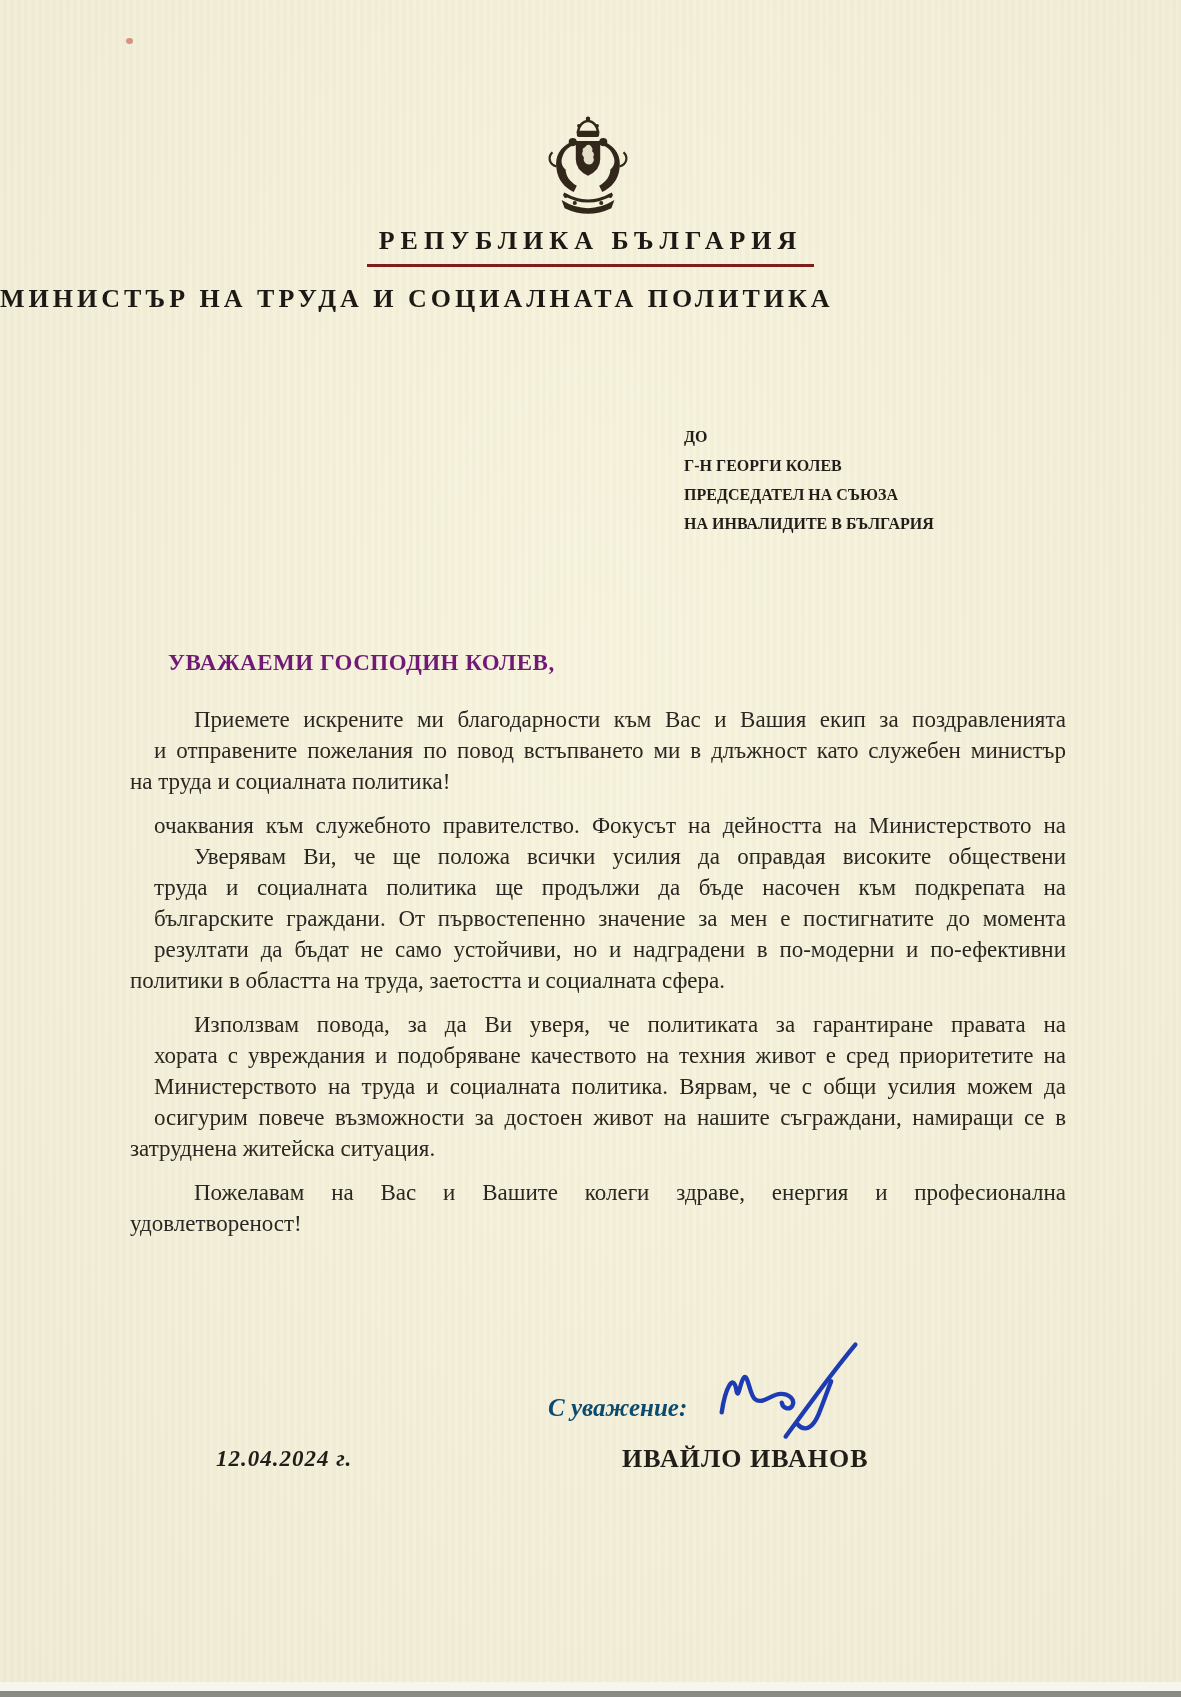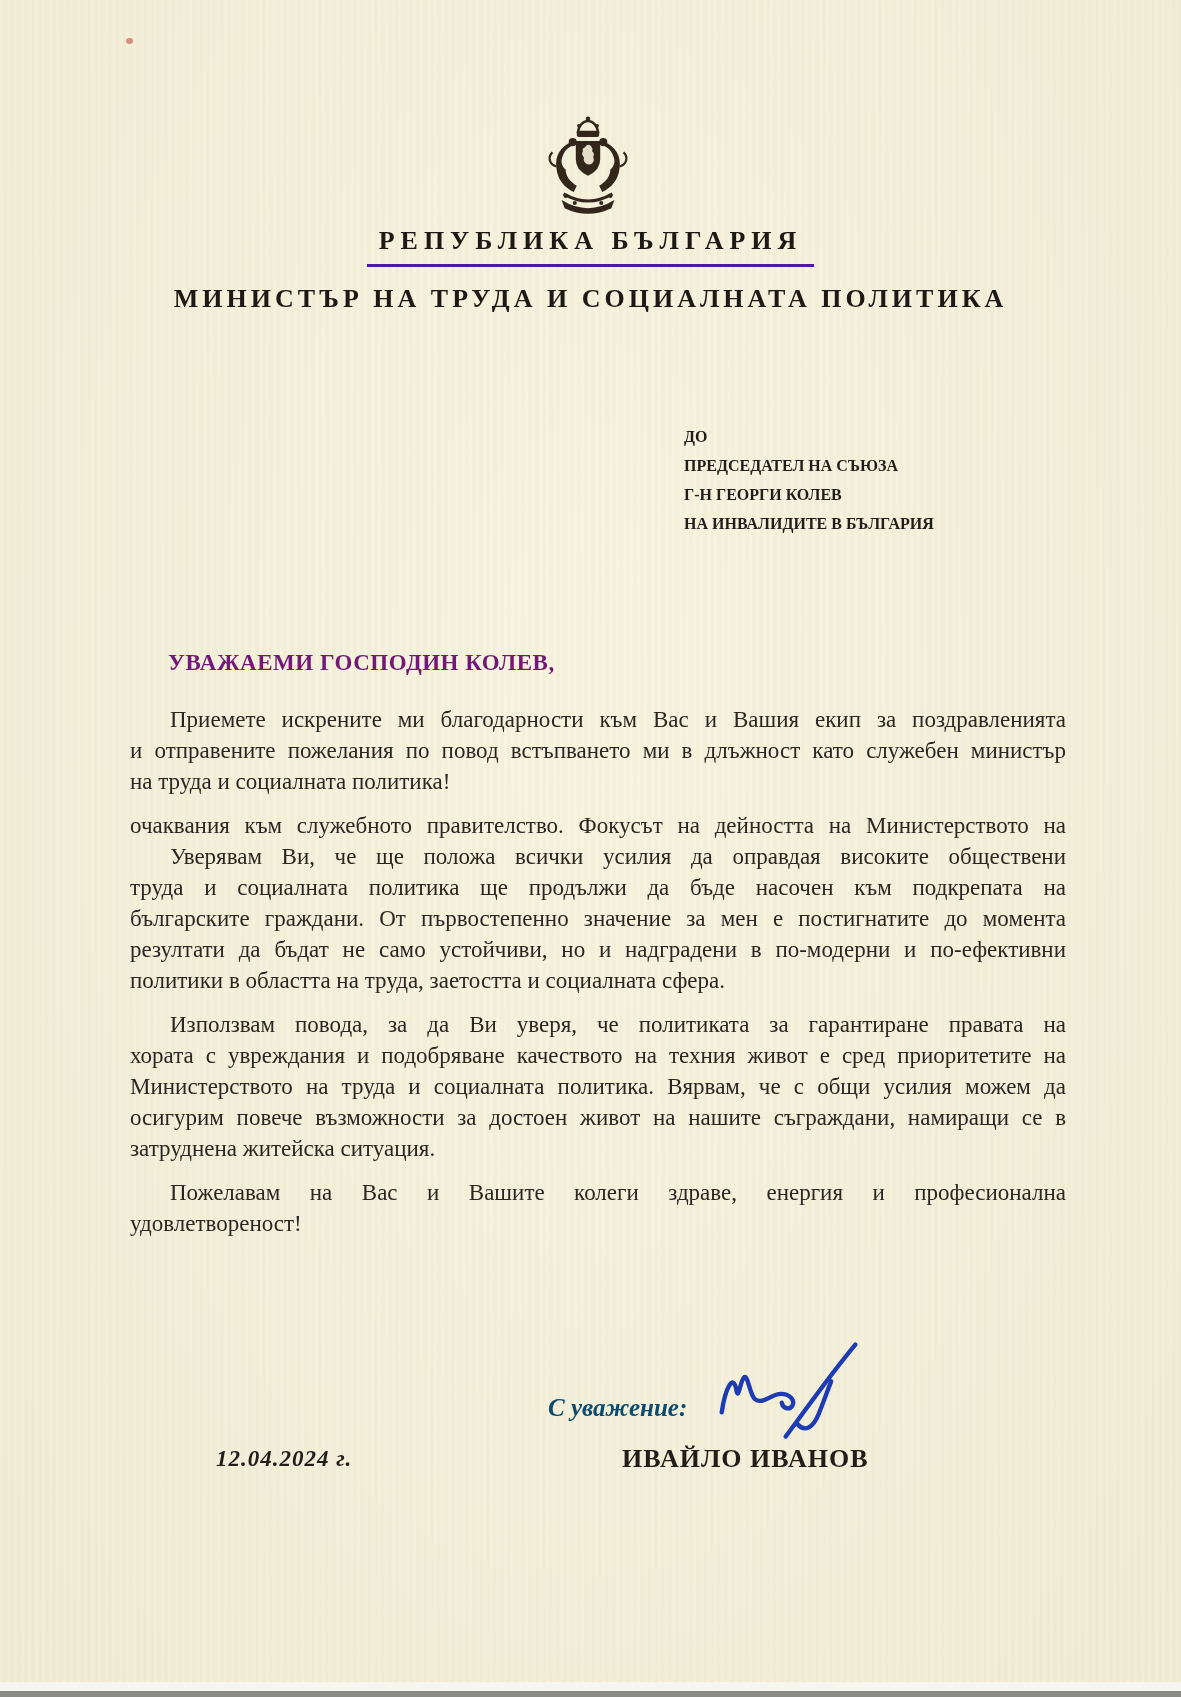--- a/index.html
+++ b/index.html
@@ -19,41 +19,41 @@
       repeating-linear-gradient(90deg, rgba(255,255,255,0.05) 0 3px, rgba(0,0,0,0.012) 3px 7px),
       radial-gradient(ellipse at 50% 40%, rgba(255,255,255,0.06), rgba(60,50,20,0.04));
   }
   .speck{position:absolute;left:126px;top:38px;width:7px;height:6px;border-radius:50%;
     background:#c2473a;opacity:.55;filter:blur(.6px);}
   .emblem{position:absolute;left:527px;top:112px;width:122px;height:112px;}
   .letterhead{position:absolute;left:0;top:226px;width:1181px;text-align:center;}
   .country{
     display:inline-block;
     font-size:26px;font-weight:bold;letter-spacing:6px;color:#1d1a15;
-    padding:0 12px 8px 12px;border-bottom:3px solid #4c1d95;
+    padding:0 12px 8px 12px;border-bottom:3px solid #7f1d1d;
   }
   .office{
-    position:absolute;left:0;top:284px;width:1181px;text-align:center;
+    position:absolute;left:0;top:284px;width:1181px;text-align:left;
     font-size:26px;font-weight:bold;letter-spacing:4px;color:#1d1a15;
   }
   .recipient{
     position:absolute;left:660px;top:422px;
     font-size:16px;font-weight:bold;line-height:29px;color:#211e19;margin-left:24px;
   }
   .salutation{
     position:absolute;left:168px;top:650px;
     font-size:23px;font-weight:bold;letter-spacing:.5px;color:#701a75;
   }
   .bodytext{
     position:absolute;left:130px;top:704px;width:936px;
     font-size:23px;line-height:31px;color:#2a2722;
   }
   .para{margin:0 0 13px 0;}
   .line{text-align:justify;}
-  .line.stretch{text-align:justify;text-align-last:justify;}
+  .line.stretch{text-align:justify;text-align-last:justify;margin-left:24px;}
   .line.first{text-indent:40px;}
   .para .line:last-child{text-align:right;text-align-last:left;}
   .valediction{
     position:absolute;left:548px;top:1394px;
     font-size:25px;font-weight:bold;font-style:italic;color:#0c4a6e;
   }
   .signature-svg{position:absolute;left:712px;top:1336px;width:155px;height:112px;}
   .date{
     position:absolute;left:216px;top:1446px;
     font-size:23px;font-weight:bold;font-style:italic;color:#211e19;letter-spacing:1px;
@@ -102,22 +102,22 @@
     </g>
   </svg>
 
   <div class="letterhead">
     <span class="country">РЕПУБЛИКА БЪЛГАРИЯ</span>
   </div>
   <div class="office">МИНИСТЪР НА ТРУДА И СОЦИАЛНАТА ПОЛИТИКА</div>
 
   <div class="recipient">
     <div>ДО</div>
+    <div>Г-Н ГЕОРГИ КОЛЕВ</div>
     <div>ПРЕДСЕДАТЕЛ НА СЪЮЗА</div>
-    <div>Г-Н ГЕОРГИ КОЛЕВ</div>
     <div>НА ИНВАЛИДИТЕ В БЪЛГАРИЯ</div>
   </div>
 
   <div class="salutation">УВАЖАЕМИ ГОСПОДИН КОЛЕВ,</div>
 
   <div class="bodytext">
       <div class="para">
         <div class="line first stretch">Приемете искрените ми благодарности към Вас и Вашия екип за поздравленията</div>
         <div class="line stretch">и отправените пожелания по повод встъпването ми в длъжност като служебен министър</div>
         <div class="line">на труда и социалната политика!</div>

